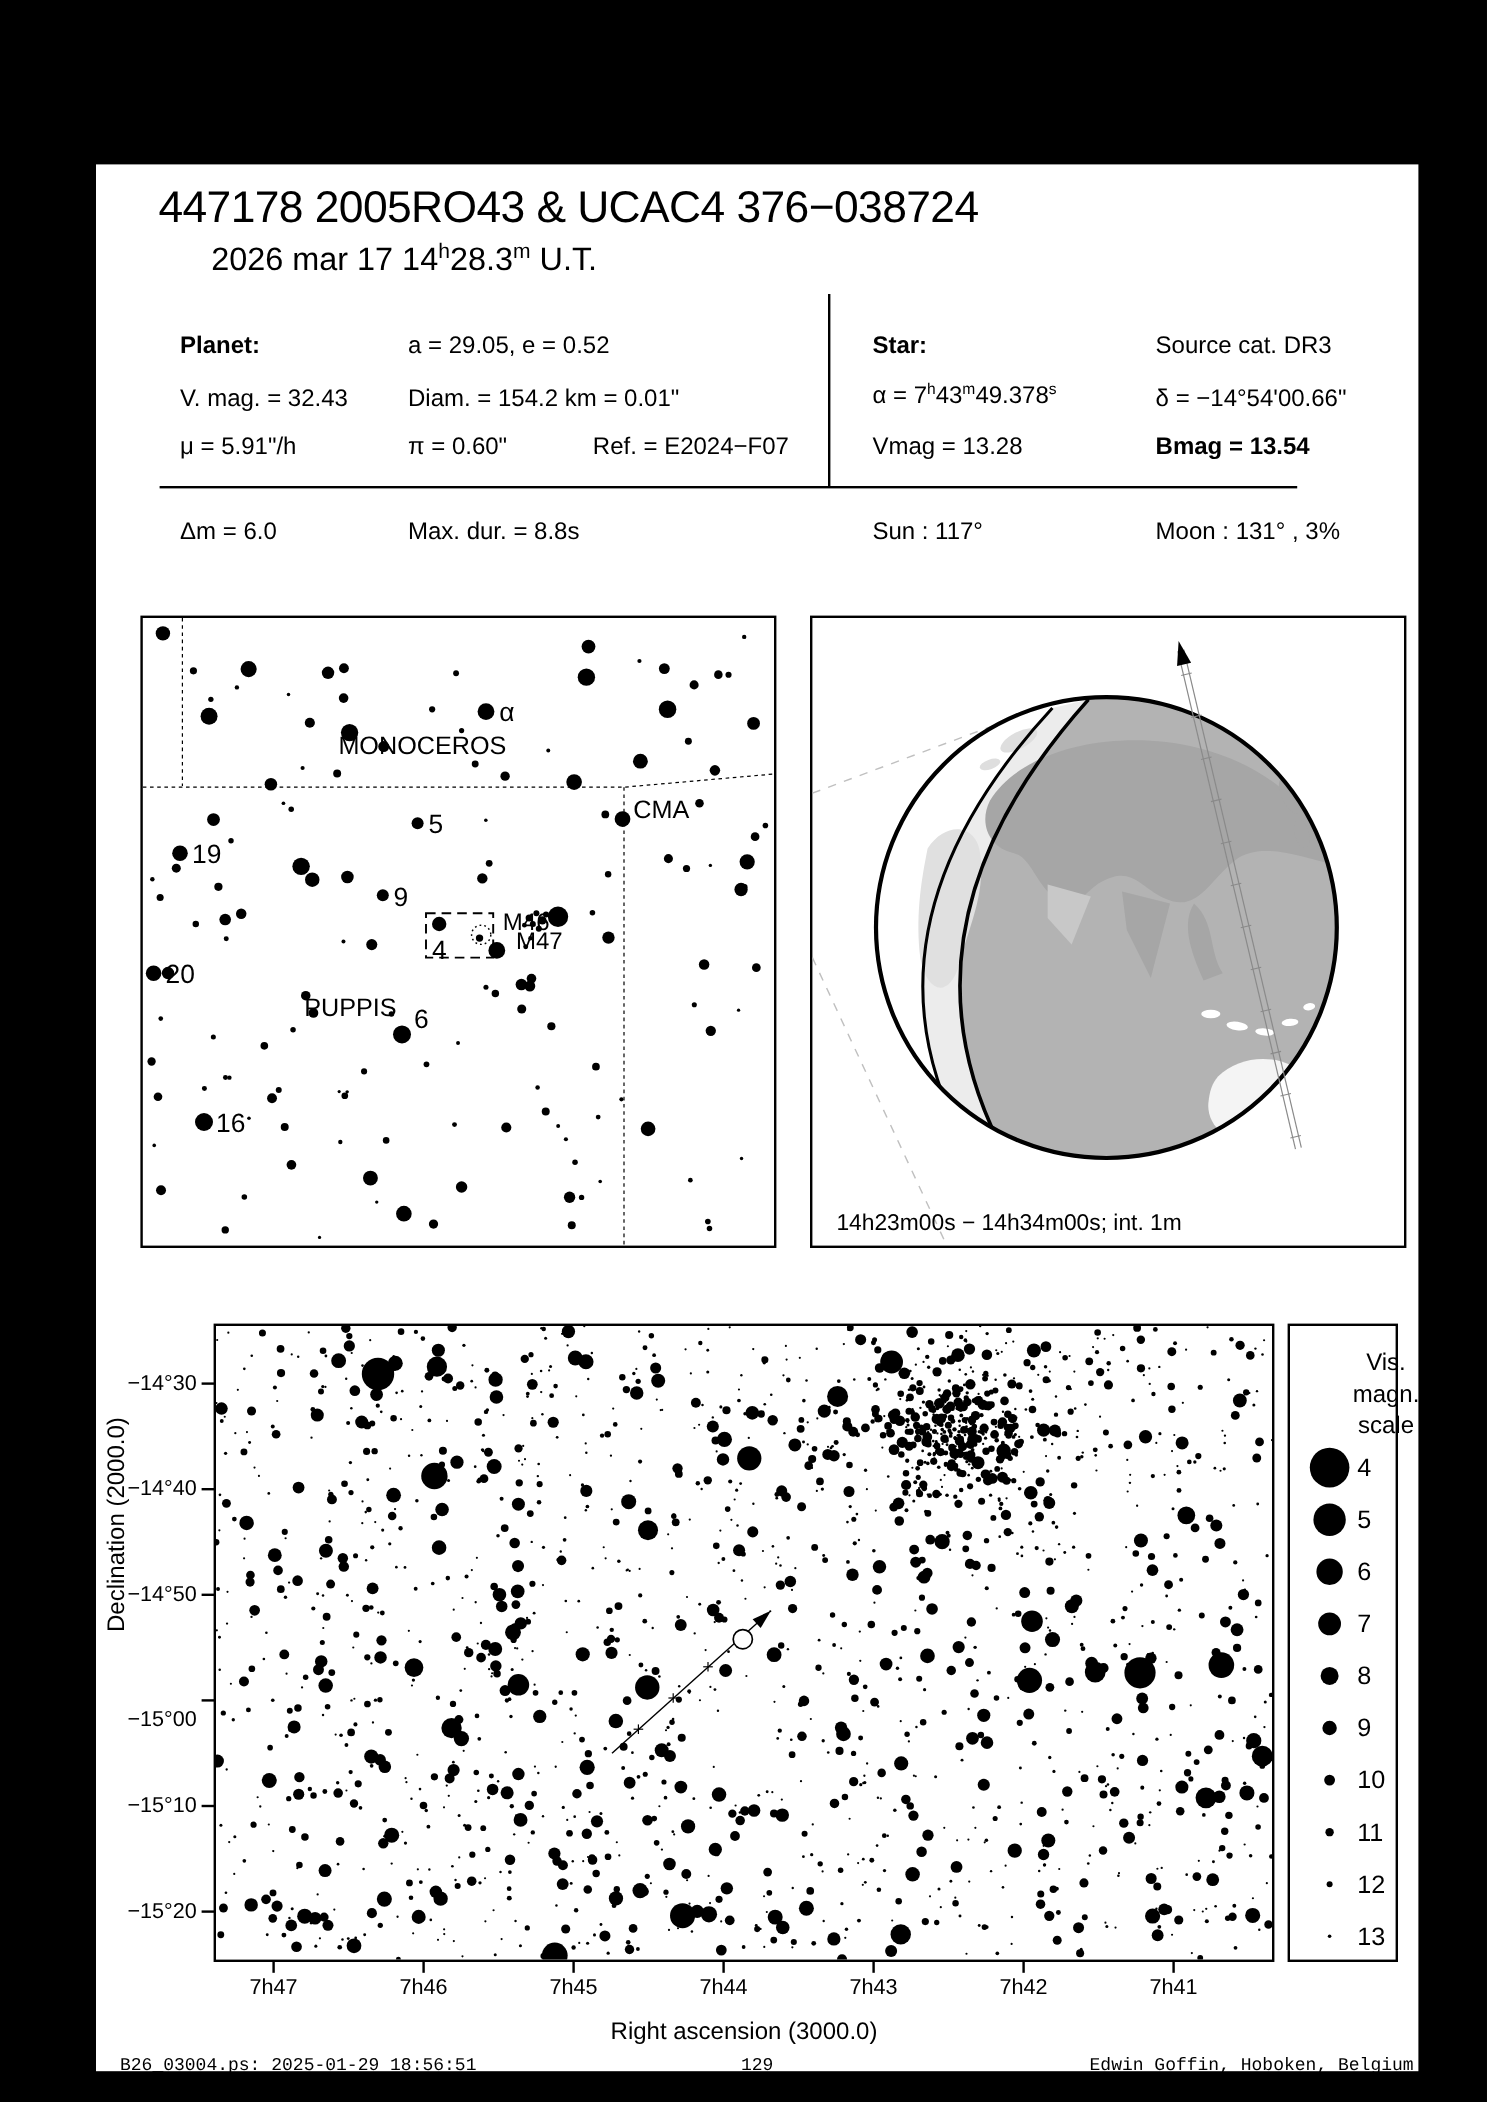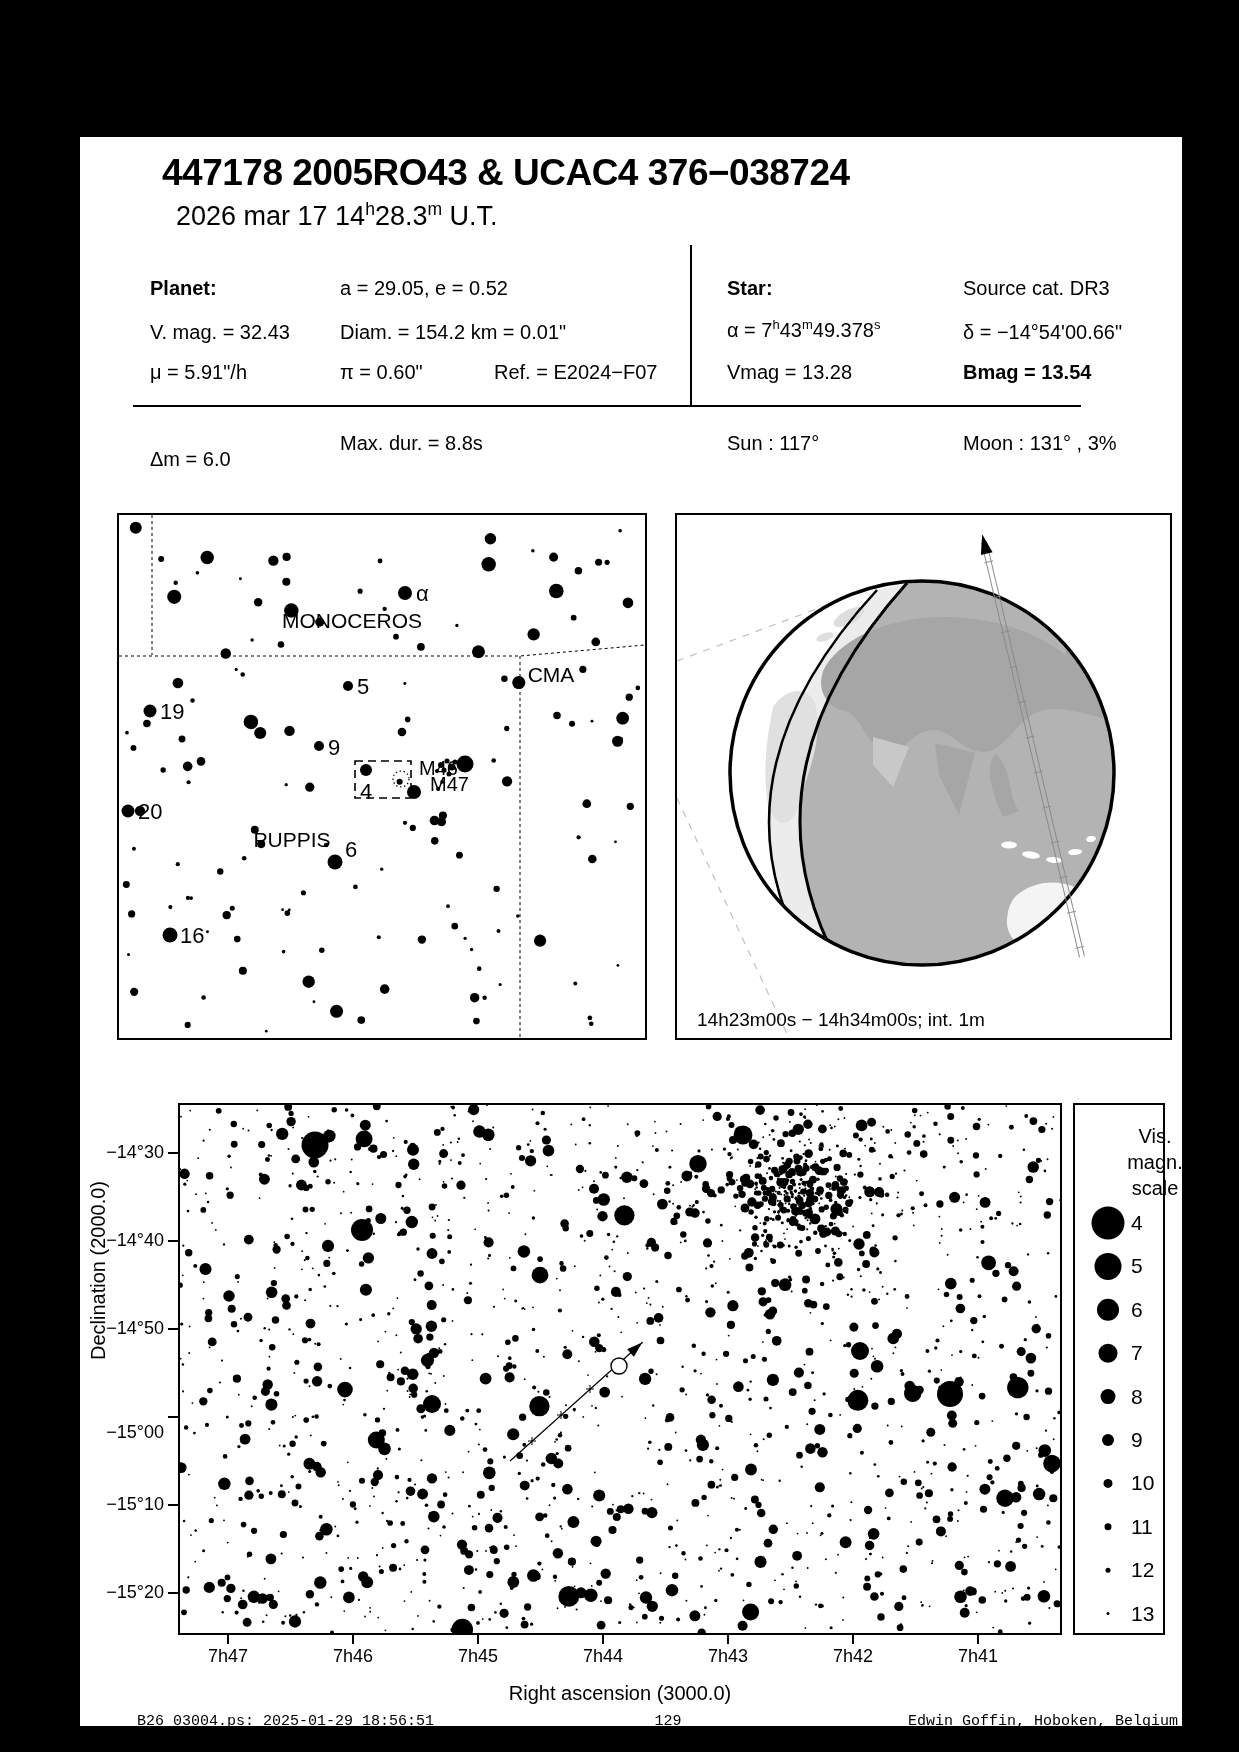--- a/index.html
+++ b/index.html
@@ -1,33 +1,33 @@
 <!DOCTYPE html>
 <html><head>
 <meta charset="utf-8">
 <style>
   html,body{margin:0;padding:0;background:#000;}
   #frame{position:relative;width:1239px;height:1752px;background:#000;overflow:hidden;
          font-family:"Liberation Sans","DejaVu Sans",sans-serif;color:#000;}
   #page{position:absolute;left:80px;top:137px;width:1102px;height:1589px;background:#fff;}
   .abs{position:absolute;white-space:nowrap;}
-  .title{font-size:37px;font-weight:bold;letter-spacing:-0.5px;margin-left:30px;}
+  .title{font-size:37px;font-weight:normal;letter-spacing:-0.5px;}
   .subtitle{font-size:27px;}
   .subtitle sup,.alpha sup{font-size:65%;vertical-align:super;line-height:0;}
   .info{font-size:20px;}
   .hline{position:absolute;background:#000;height:2px;}
   .vline{position:absolute;background:#000;width:2px;}
   .chartbox{position:absolute;border:2px solid #000;box-sizing:border-box;background:#fff;}
   svg text{font-family:"Liberation Sans","DejaVu Sans",sans-serif;fill:#000;}
   .caption{font-size:19px;}
   .ticklab{font-size:18px;}
   .axis-label{font-size:20px;}
   .ytick{position:absolute;width:11px;height:2px;background:#000;}
   .xtick{position:absolute;width:2px;height:9px;background:#000;}
-  .footer{font-family:"Liberation Mono","DejaVu Sans Mono",monospace;font-size:15px;margin-left:37px;}
+  .footer{font-family:"Liberation Mono","DejaVu Sans Mono",monospace;font-size:15px;}
   .legend-title{font-size:20px;text-align:center;line-height:26px;}
 </style>
 </head>
 <body>
 
 <div id="frame">
   <div id="page">
 
     <div class="abs title" style="left:52px;top:15px;">447178 2005RO43  &amp;  UCAC4 376−038724</div>
     <div class="abs subtitle" style="left:96px;top:64px;"><span>2026 mar 17  14</span><sup>h</sup><span>28.3</span><sup>m</sup><span> U.T.</span></div>
@@ -44,21 +44,21 @@
 
     <div class="abs info" style="left:647px;top:140px;font-weight:bold;">Star:</div>
     <div class="abs info" style="left:883px;top:140px;">Source cat.  DR3</div>
     <div class="abs info alpha" style="left:647px;top:182px;"><span>α =  7</span><sup>h</sup><span>43</span><sup>m</sup><span>49.378</span><sup>s</sup></div>
     <div class="abs info" style="left:883px;top:184px;">δ = −14°54'00.66"</div>
     <div class="abs info" style="left:647px;top:224px;">Vmag = 13.28</div>
     <div class="abs info" style="left:883px;top:224px;font-weight:bold;">Bmag = 13.54</div>
 
     <div class="hline" style="left:53px;top:268px;width:948px;"></div>
 
-    <div class="abs info" style="left:70px;top:295px;margin-top:16px;">Δm = 6.0</div>
+    <div class="abs info" style="left:70px;top:295px;">Δm = 6.0</div>
     <div class="abs info" style="left:260px;top:295px;">Max. dur. = 8.8s</div>
     <div class="abs info" style="left:647px;top:295px;">Sun : 117°</div>
     <div class="abs info" style="left:883px;top:295px;">Moon : 131° ,  3%</div>
 
     <div class="chartbox" style="left:37px;top:376px;width:530px;height:527px;">
       <svg id="finder-svg" width="526" height="523" viewBox="0 0 526 523">
           <line x1="33" y1="0" x2="33" y2="140" stroke="#000" stroke-width="1" stroke-dasharray="3,3"></line>
           <polyline points="0,141 401,141 526,130" fill="none" stroke="#000" stroke-width="1" stroke-dasharray="3,3"></polyline>
           <line x1="401" y1="141" x2="401" y2="523" stroke="#000" stroke-width="1" stroke-dasharray="3,3"></line>
           <circle cx="470.87370585184544" cy="502.8918248626869" r="2.36" fill="#000"></circle>

